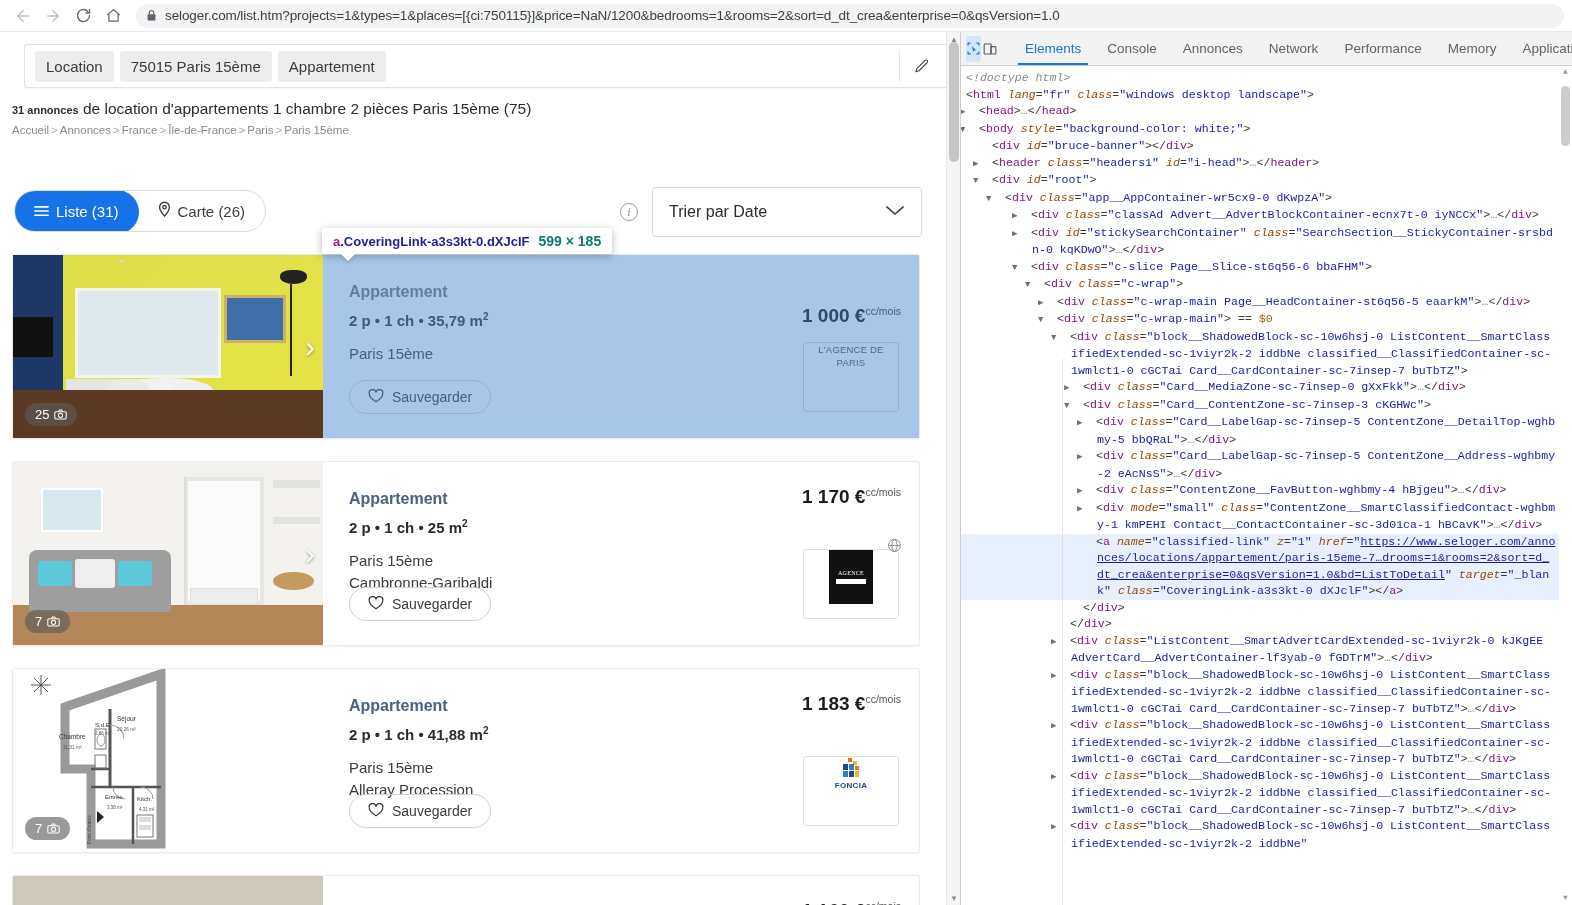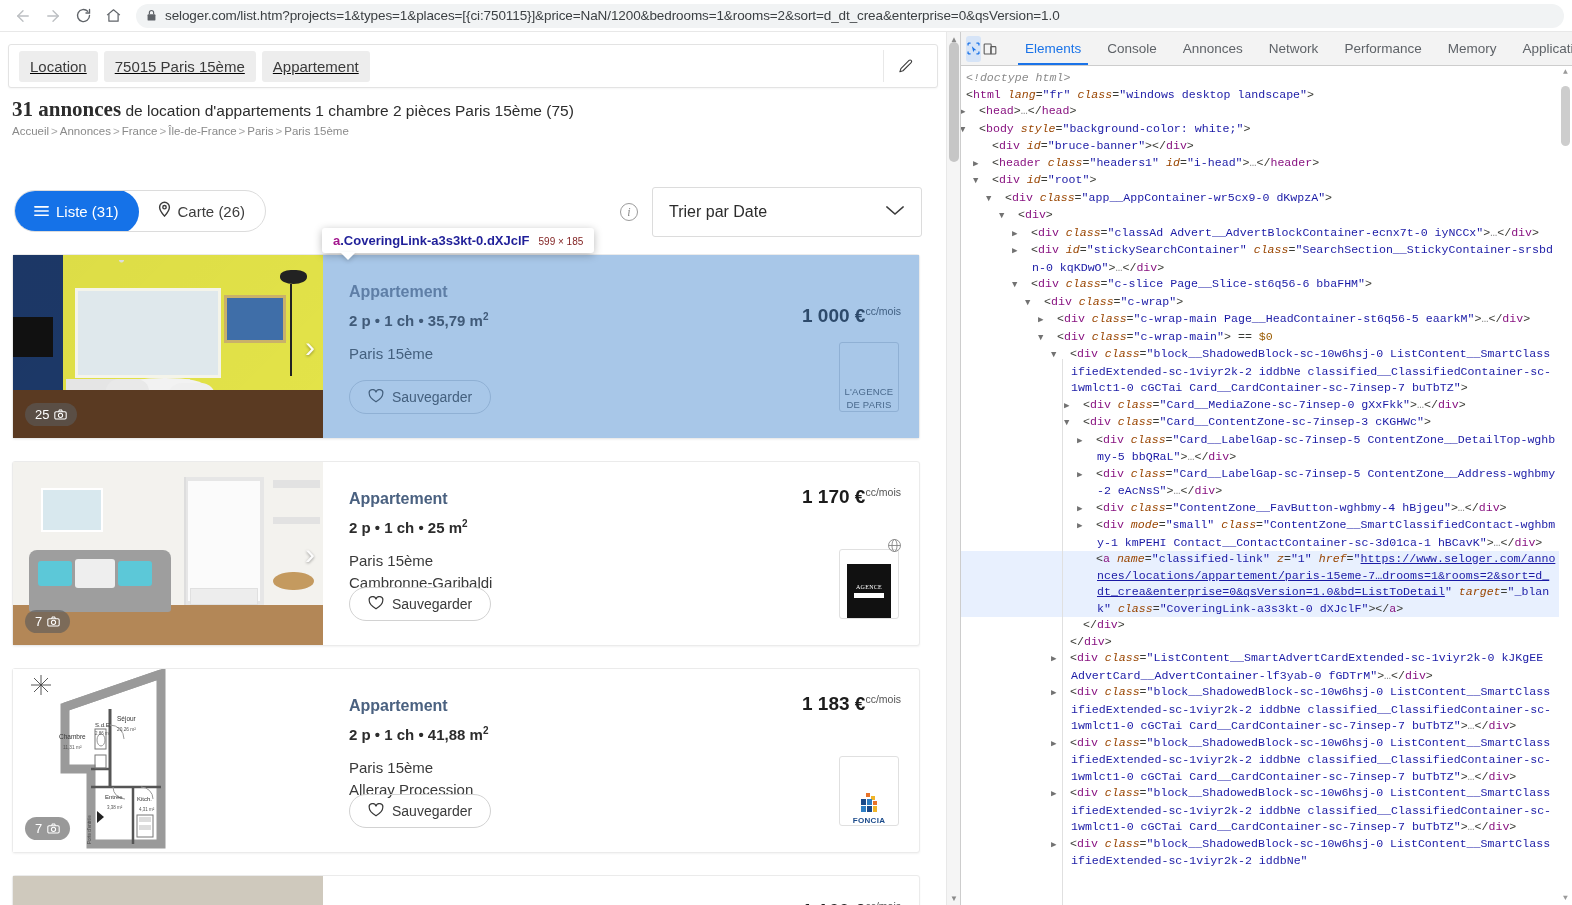--- a/index.html
+++ b/index.html
@@ -52,29 +52,28 @@
     position: absolute;
     top: 32px; left: 0;
     width: 960px; height: 873px;
     background: #ffffff;
     overflow: hidden;
   }
 
   
   #search-bar {
     position: absolute;
-    top: 12px; left: 8px;
+    top: 12px; left: 24px;
     width: 930px; height: 44px;
     background: #ffffff;
     border: 1px solid #e3e3e3;
     border-radius: 3px;
     display: flex; align-items: center;
     padding: 0 10px;
     box-shadow: 0 1px 2px rgba(0,0,0,0.04);
-    text-decoration: underline;
   }
   .pill {
     background: #ededed;
     color: #3a3a3a;
     font-size: 15px;
     padding: 7px 11px;
     border-radius: 3px;
     margin-right: 6px;
     white-space: nowrap;
   }
@@ -91,21 +90,21 @@
     position: absolute;
     top: 66px; left: 12px;
     width: 920px;
   }
   #results-title {
     font-size: 15.5px;
     color: #2c2c2c;
     line-height: 22px;
     white-space: nowrap;
   }
-  #results-title b { font-weight: bold; font-size: 21px; font-family: Liberation Serif, serif; }
+  #results-title b { font-weight: bold; font-size: 11px; }
   #breadcrumb {
     font-size: 11.5px;
     color: #8a8a8a;
     margin-top: 3px;
     white-space: nowrap;
   }
   #breadcrumb .sep { margin: 0 2px; color: #a8a8a8; }
 
   
   #toggle-row {
@@ -175,21 +174,21 @@
     border-radius: 3px;
     box-shadow: 0 2px 8px rgba(0,0,0,0.28);
     padding: 5px 11px;
     display: flex; align-items: baseline; gap: 9px;
     font-size: 13px;
     z-index: 40;
     white-space: nowrap;
   }
   #inspect-tooltip .sel-tag { color: #a3178e; font-weight: bold; }
   #inspect-tooltip .sel-cls { color: #1f1f99; font-weight: bold; }
-  #inspect-tooltip .dims { color: #7f1d1d; font-weight: normal; font-size: 10px; }
+  #inspect-tooltip .dims { color: #0f766e; font-weight: bold; font-size: 14px; }
   #tooltip-arrow {
     position: absolute;
     left: 18px; bottom: -7px;
     width: 0; height: 0;
     border-left: 8px solid transparent;
     border-right: 8px solid transparent;
     border-top: 8px solid #fff;
     filter: drop-shadow(0 2px 2px rgba(0,0,0,0.15));
   }
 
@@ -289,25 +288,25 @@
   .c-price .unit {
     font-size: 10.5px;
     font-weight: normal;
     vertical-align: super;
     color: #555;
   }
   .card.highlighted .c-price .unit { color: #3f5e80; }
   .agency-box {
     position: absolute;
     right: 20px; bottom: 26px;
-    width: 60px; height: 70px;
+    width: 96px; height: 70px;
     border: 1px solid #e0e0e0;
     border-radius: 3px;
     background: #fff;
-    display: flex; align-items: center; justify-content: flex-end;
+    display: flex; align-items: center; justify-content: flex-start;
     flex-direction: column;
   }
   .card.highlighted .agency-box {
     background: transparent;
     border: 1px solid #8fb0d4;
   }
   .agency-text {
     font-size: 9.5px;
     color: #5f6f80;
     text-align: center;
@@ -833,21 +832,20 @@
   <div id="dt-tree">
     <div id="tree-lines">
         <div class="tline" style="padding-left: 6px; text-indent: -10px;"><span class="tri"></span><span class="com">&lt;!doctype html&gt;</span></div>
         <div class="tline" style="padding-left: 6px; text-indent: -10px;"><span class="tri"></span><span class="punc">&lt;</span><span class="tag">html</span><span> </span><span class="attr">lang</span><span class="punc">=</span><span class="val">"fr"</span><span> </span><span class="attr">class</span><span class="punc">=</span><span class="val">"windows desktop landscape"</span><span class="punc">&gt;</span></div>
         <div class="tline" style="padding-left: 19px; text-indent: -10px;"><span class="tri">▶</span><span class="punc">&lt;</span><span class="tag">head</span><span class="punc">&gt;</span><span class="ellip">…</span><span class="punc">&lt;/</span><span class="tag">head</span><span class="punc">&gt;</span></div>
         <div class="tline" style="padding-left: 19px; text-indent: -10px;"><span class="tri">▼</span><span class="punc">&lt;</span><span class="tag">body</span><span> </span><span class="attr">style</span><span class="punc">=</span><span class="val">"background-color: white;"</span><span class="punc">&gt;</span></div>
         <div class="tline" style="padding-left: 32px; text-indent: -10px;"><span class="tri"></span><span class="punc">&lt;</span><span class="tag">div</span><span> </span><span class="attr">id</span><span class="punc">=</span><span class="val">"bruce-banner"</span><span class="punc">&gt;&lt;/</span><span class="tag">div</span><span class="punc">&gt;</span></div>
         <div class="tline" style="padding-left: 32px; text-indent: -10px;"><span class="tri">▶</span><span class="punc">&lt;</span><span class="tag">header</span><span> </span><span class="attr">class</span><span class="punc">=</span><span class="val">"headers1"</span><span> </span><span class="attr">id</span><span class="punc">=</span><span class="val">"i-head"</span><span class="punc">&gt;</span><span class="ellip">…</span><span class="punc">&lt;/</span><span class="tag">header</span><span class="punc">&gt;</span></div>
         <div class="tline" style="padding-left: 32px; text-indent: -10px;"><span class="tri">▼</span><span class="punc">&lt;</span><span class="tag">div</span><span> </span><span class="attr">id</span><span class="punc">=</span><span class="val">"root"</span><span class="punc">&gt;</span></div>
         <div class="tline" style="padding-left: 45px; text-indent: -10px;"><span class="tri">▼</span><span class="punc">&lt;</span><span class="tag">div</span><span> </span><span class="attr">class</span><span class="punc">=</span><span class="val">"app__AppContainer-wr5cx9-0 dKwpzA"</span><span class="punc">&gt;</span></div>
-        <div class="tline" style="padding-left: 58px; text-indent: -10px;"><span class="tri">▼</span><span class="punc">&lt;</span><span class="tag">div</span><span class="punc">&gt;</span></div>
         <div class="tline" style="padding-left: 71px; text-indent: -10px;"><span class="tri">▶</span><span class="punc">&lt;</span><span class="tag">div</span><span> </span><span class="attr">class</span><span class="punc">=</span><span class="val">"classAd Advert__AdvertBlockContainer-ecnx7t-0 iyNCCx"</span><span class="punc">&gt;</span><span class="ellip">…</span><span class="punc">&lt;/</span><span class="tag">div</span><span class="punc">&gt;</span></div>
         <div class="tline" style="padding-left: 71px; text-indent: -10px;"><span class="tri">▶</span><span class="punc">&lt;</span><span class="tag">div</span><span> </span><span class="attr">id</span><span class="punc">=</span><span class="val">"stickySearchContainer"</span><span> </span><span class="attr">class</span><span class="punc">=</span><span class="val">"SearchSection__StickyContainer-srsbdn-0 kqKDwO"</span><span class="punc">&gt;</span><span class="ellip">…</span><span class="punc">&lt;/</span><span class="tag">div</span><span class="punc">&gt;</span></div>
         <div class="tline" style="padding-left: 71px; text-indent: -10px;"><span class="tri">▼</span><span class="punc">&lt;</span><span class="tag">div</span><span> </span><span class="attr">class</span><span class="punc">=</span><span class="val">"c-slice Page__Slice-st6q56-6 bbaFHM"</span><span class="punc">&gt;</span></div>
         <div class="tline" style="padding-left: 84px; text-indent: -10px;"><span class="tri">▼</span><span class="punc">&lt;</span><span class="tag">div</span><span> </span><span class="attr">class</span><span class="punc">=</span><span class="val">"c-wrap"</span><span class="punc">&gt;</span></div>
         <div class="tline" style="padding-left: 97px; text-indent: -10px;"><span class="tri">▶</span><span class="punc">&lt;</span><span class="tag">div</span><span> </span><span class="attr">class</span><span class="punc">=</span><span class="val">"c-wrap-main Page__HeadContainer-st6q56-5 eaarkM"</span><span class="punc">&gt;</span><span class="ellip">…</span><span class="punc">&lt;/</span><span class="tag">div</span><span class="punc">&gt;</span></div>
         <div class="tline gutter-row" style="padding-left: 97px; text-indent: -10px;"><span class="gutter-dots">…</span><span class="tri">▼</span><span class="punc">&lt;</span><span class="tag">div</span><span> </span><span class="attr">class</span><span class="punc">=</span><span class="val">"c-wrap-main"</span><span class="punc">&gt; == </span><span class="dollar">$0</span></div>
         <div class="tline" style="padding-left: 110px; text-indent: -10px;"><span class="tri">▼</span><span class="punc">&lt;</span><span class="tag">div</span><span> </span><span class="attr">class</span><span class="punc">=</span><span class="val">"block__ShadowedBlock-sc-10w6hsj-0 ListContent__SmartClassifiedExtended-sc-1viyr2k-2 iddbNe classified__ClassifiedContainer-sc-1wmlct1-0 cGCTai Card__CardContainer-sc-7insep-7 buTbTZ"</span><span class="punc">&gt;</span></div>
         <div class="tline" style="padding-left: 123px; text-indent: -10px;"><span class="tri">▶</span><span class="punc">&lt;</span><span class="tag">div</span><span> </span><span class="attr">class</span><span class="punc">=</span><span class="val">"Card__MediaZone-sc-7insep-0 gXxFkk"</span><span class="punc">&gt;</span><span class="ellip">…</span><span class="punc">&lt;/</span><span class="tag">div</span><span class="punc">&gt;</span></div>
         <div class="tline" style="padding-left: 123px; text-indent: -10px;"><span class="tri">▼</span><span class="punc">&lt;</span><span class="tag">div</span><span> </span><span class="attr">class</span><span class="punc">=</span><span class="val">"Card__ContentZone-sc-7insep-3 cKGHWc"</span><span class="punc">&gt;</span></div>
         <div class="tline" style="padding-left: 136px; text-indent: -10px;"><span class="tri">▶</span><span class="punc">&lt;</span><span class="tag">div</span><span> </span><span class="attr">class</span><span class="punc">=</span><span class="val">"Card__LabelGap-sc-7insep-5 ContentZone__DetailTop-wghbmy-5 bbQRaL"</span><span class="punc">&gt;</span><span class="ellip">…</span><span class="punc">&lt;/</span><span class="tag">div</span><span class="punc">&gt;</span></div>

